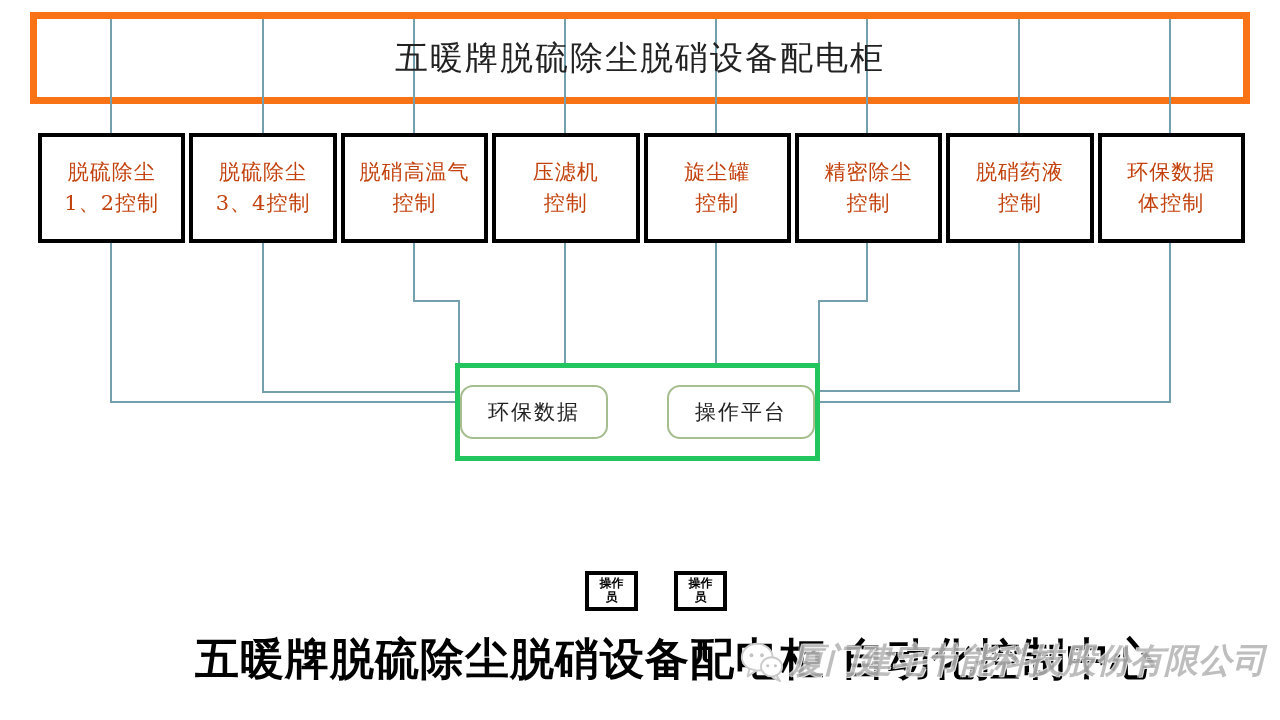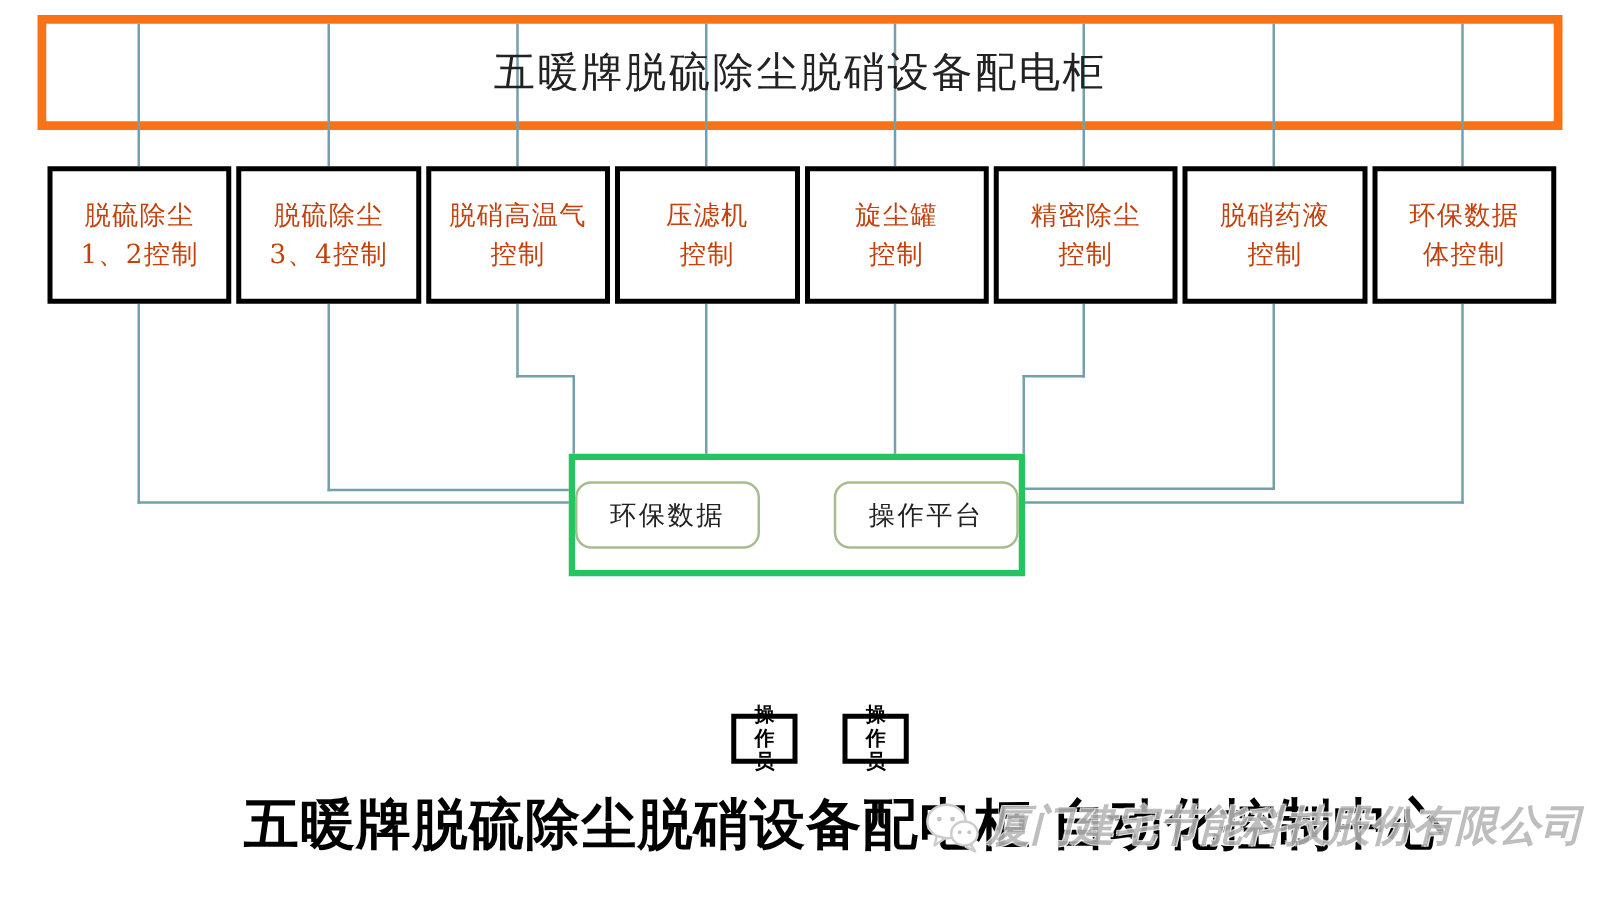--- a/index.html
+++ b/index.html
@@ -56,21 +56,21 @@
     display:flex;align-items:center;justify-content:center;z-index:3;
   }
   .platform span{font-size:21px;letter-spacing:3px;color:#222;}
   
   .op{
     position:absolute;top:571px;width:53px;height:40px;border:4px solid #000;
     background:#fff;display:flex;align-items:center;justify-content:center;z-index:3;
   }
   .op.a{left:585px;} .op.b{left:674px;}
   .op span{
-    font-family:"DejaVu Sans", sans-serif;font-weight:bold;font-size:16px;
+    font-family:"DejaVu Sans", sans-serif;font-weight:bold;font-size:12px;
     line-height:1.15;width:28px;text-align:center;color:#000;
   }
   
   .footer-title{
     position:absolute;left:195px;top:630px;z-index:4;
     font-family:"DejaVu Sans", sans-serif;font-weight:900;font-size:44px;
     letter-spacing:1px;color:#000;white-space:nowrap;
   }
   .watermark{
     position:absolute;left:738px;top:634px;height:54px;z-index:5;

